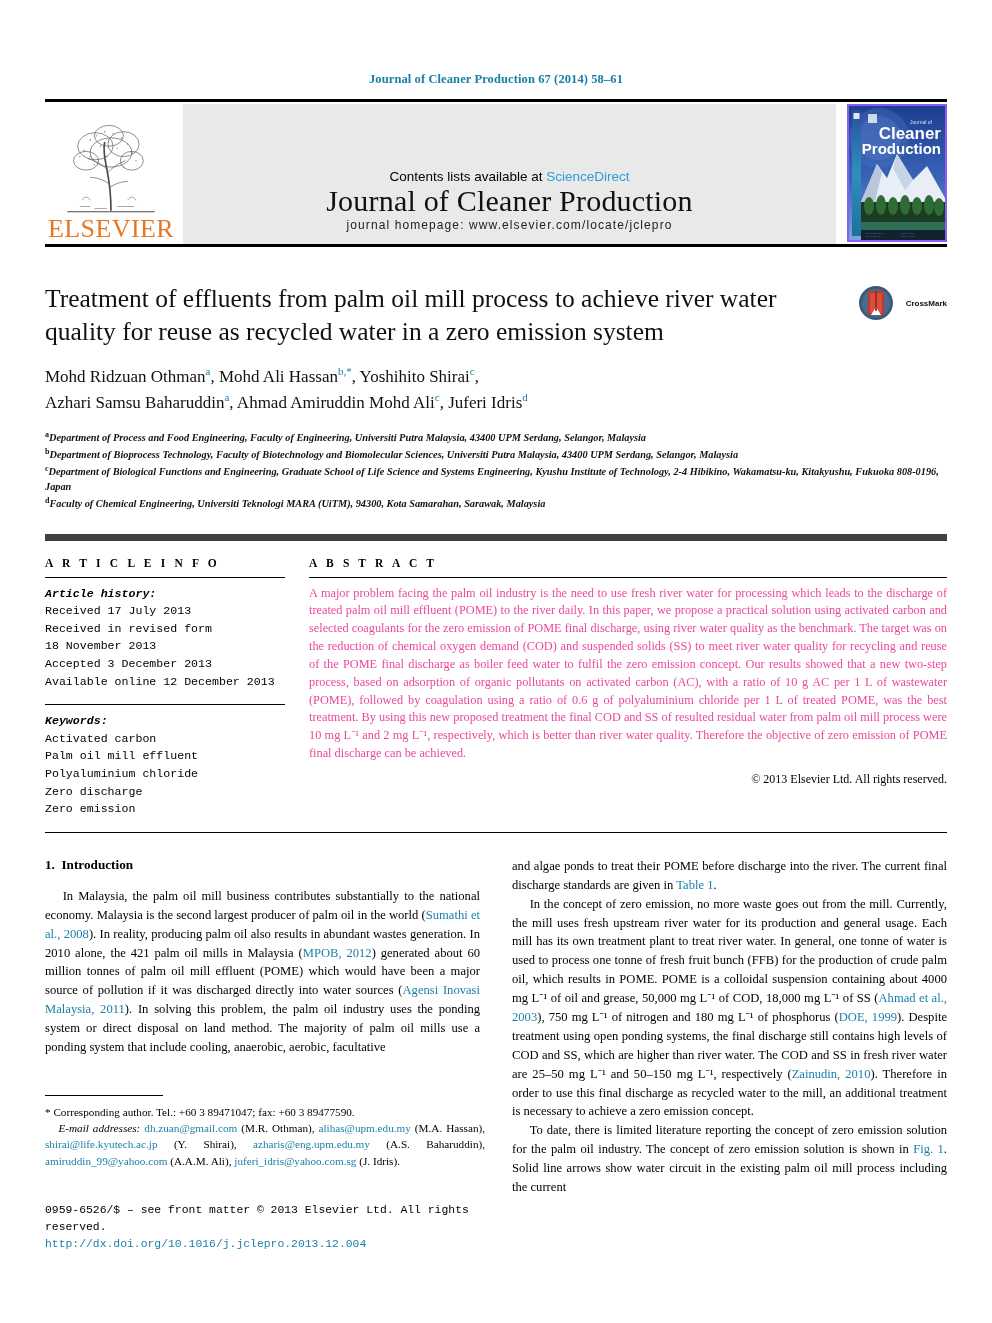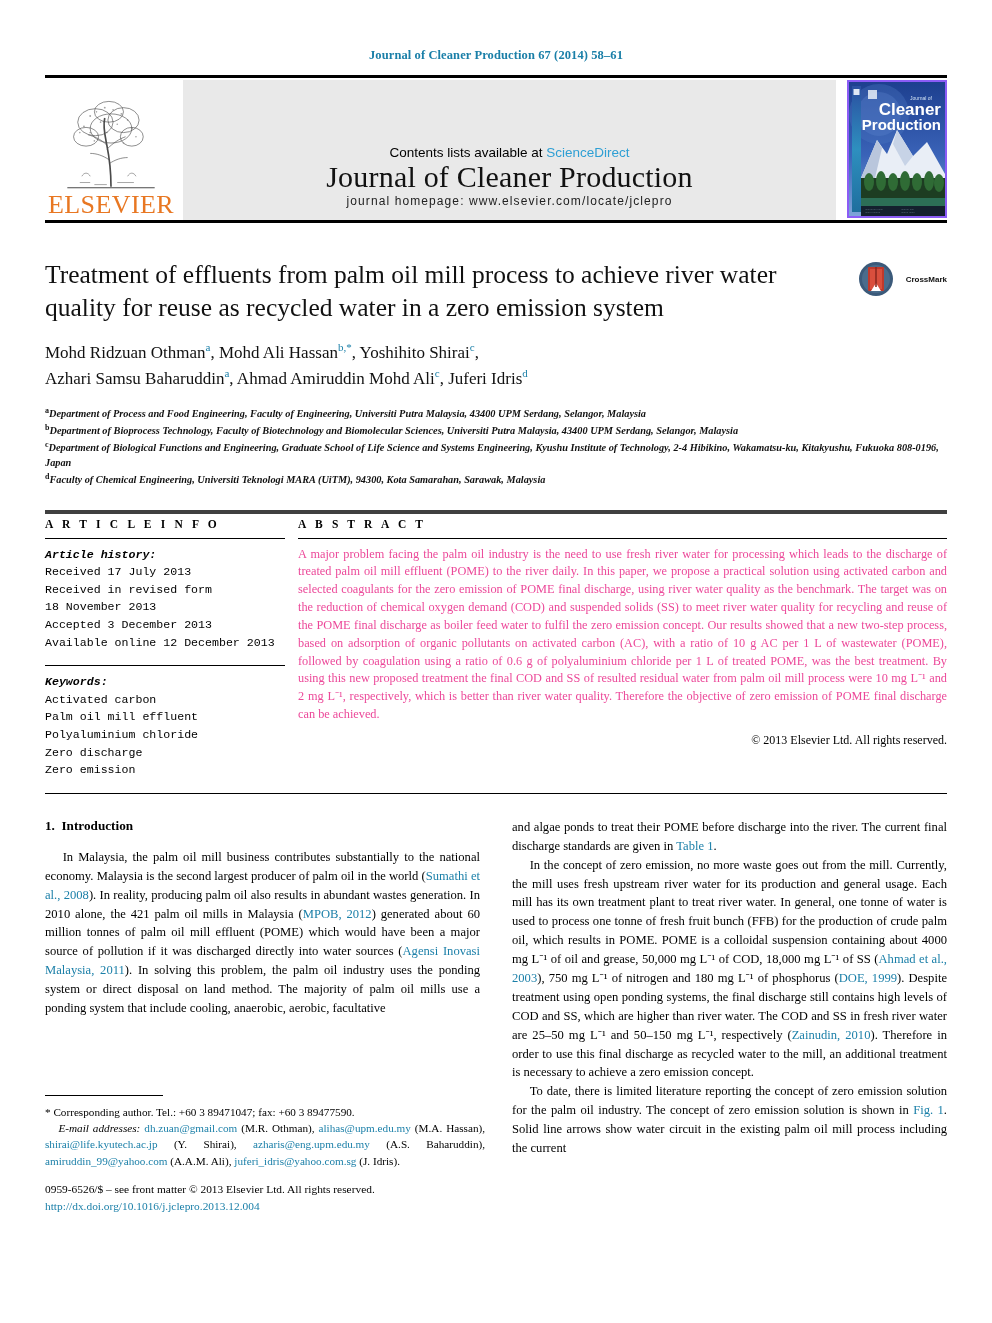--- a/index.html
+++ b/index.html
@@ -22,21 +22,21 @@
     padding: 0;
     box-sizing: border-box;
   }
 
   
   .running-head {
     text-align: center;
     color: #1a7fa8;
     font-size: 12.5px;
     font-weight: bold;
-    padding-top: 48px;
+    padding-top: 72px;
     letter-spacing: 0.1px;
   }
 
   
   .masthead-wrap {
     margin: 12px 45px 0 45px;
     border-top: 3px solid #000;
     position: relative;
   }
   .masthead {
@@ -170,24 +170,24 @@
     font-weight: bold;
   }
   .affils .aff-line sup {
     font-style: normal;
     font-size: 8px;
   }
 
   
   .info-abstract {
     margin: 22px 45px 0 45px;
-    border-top: 4px solid #404040;
-    padding-top: 4px;
-    display: flex;
-    gap: 13px;
+    border-top: 7px solid #404040;
+    padding-top: 16px;
+    display: flex;
+    gap: 24px;
   }
   .col-info {
     flex: 0 0 240px;
   }
   .col-abstract {
     flex: 1 1 auto;
   }
   .sec-head {
     font-family: "Liberation Serif", serif;
     font-weight: bold;
@@ -276,22 +276,22 @@
   .fn-text {
     font-family: "Liberation Serif", serif;
     font-size: 11.2px;
     line-height: 1.45;
     text-align: justify;
   }
   .fn-text .lbl {
     font-style: italic;
   }
   .issn-block {
-    margin-top: 12px;
-    font-family: Liberation Serif, serif;
+    margin-top: 33px;
+    font-family: Liberation Mono, monospace;
     font-size: 11.4px;
     line-height: 1.5;
   }
   .doi {
     color: #1a7fa8;
   }
 </style>
 </head>
 <body>
 

